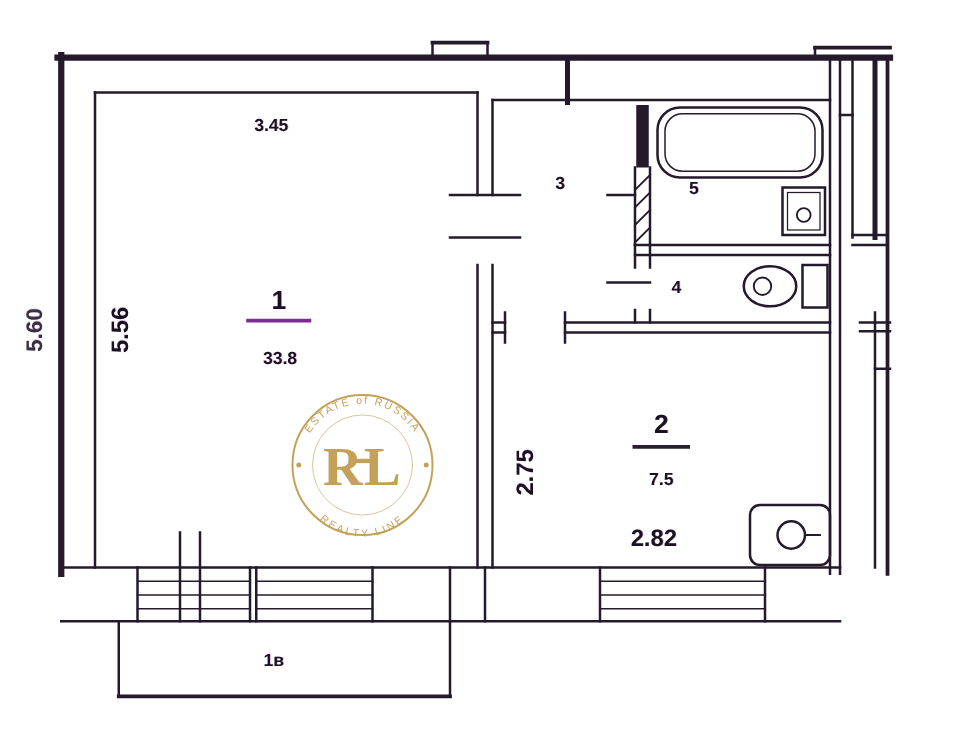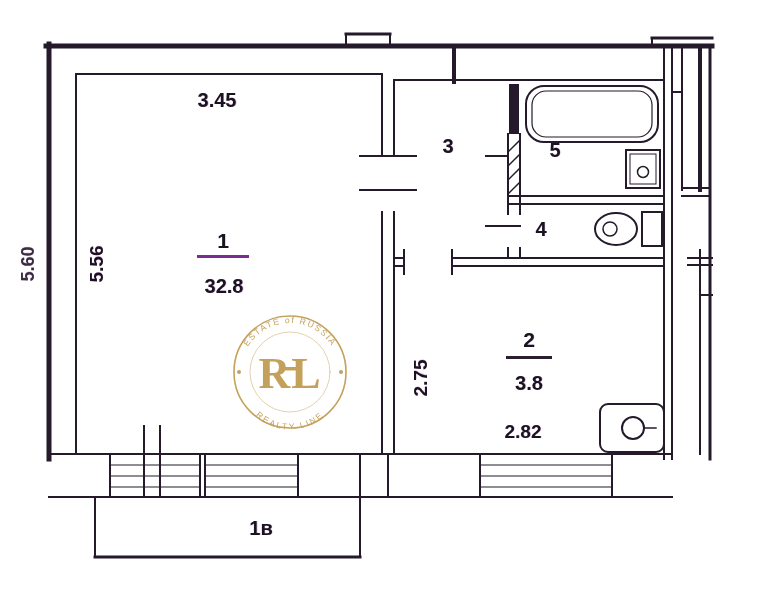--- a/index.html
+++ b/index.html
@@ -7,21 +7,21 @@
     position:relative;width:773px;height:600px;background:#ffffff;
     overflow:hidden;font-family:"Liberation Sans",sans-serif;
   }
   #plan-svg{position:absolute;left:0;top:0;}
   .lbl{
     position:absolute;transform:translate(-50%,-50%);
     font-family:"Liberation Sans",sans-serif;font-weight:700;color:#1a1220;
     white-space:nowrap;text-shadow:0.6px 0 0 rgba(140,40,150,.35);
   }
   .lbl.rot{transform:translate(-50%,-50%) rotate(-90deg);}
-  .fs18{font-size:18px;} .fs19{font-size:19px;} .fs20{font-size:20px;} .fs21{font-size:21px;}
+  .fs18{font-size:18px;} .fs19{font-size:19px;} .fs20{font-size:14px;} .fs21{font-size:21px;}
   .faded{color:#3a2f42;}
 </style>
 </head>
 <body>
 
 <div id="stage">
 
   <svg id="plan-svg" width="773" height="600" viewBox="0 0 773 600" stroke-linecap="square" fill="none">
 
     <g stroke="#241a2b">
@@ -172,29 +172,29 @@
     </g>
   </svg>
 
   <div class="lbl fs20" style="left:217px;top:100px;">3.45</div>
 
   <div class="lbl rot fs19" style="left:97px;top:264px;">5.56</div>
 
   <div class="lbl rot fs18 faded" style="left:28px;top:264px;">5.60</div>
 
   <div class="lbl fs21" style="left:223px;top:241px;">1</div>
-  <div class="lbl fs20" style="left:224px;top:286px;">32.8</div>
+  <div class="lbl fs20" style="left:224px;top:286px;">33.8</div>
 
   <div class="lbl fs20" style="left:448px;top:146px;">3</div>
 
   <div class="lbl fs20" style="left:555px;top:150px;">5</div>
 
   <div class="lbl fs20" style="left:541px;top:229px;">4</div>
 
   <div class="lbl fs21" style="left:529px;top:340px;">2</div>
-  <div class="lbl fs20" style="left:529px;top:383px;">3.8</div>
+  <div class="lbl fs20" style="left:529px;top:383px;">7.5</div>
 
   <div class="lbl rot fs19" style="left:421px;top:378px;">2.75</div>
 
   <div class="lbl fs19" style="left:523px;top:432px;">2.82</div>
 
-  <div class="lbl fs20" style="left:219px;top:528px;margin-left:42px;">1в</div>
+  <div class="lbl fs20" style="left:219px;top:528px;">1в</div>
 </div>
 
 </body></html>

